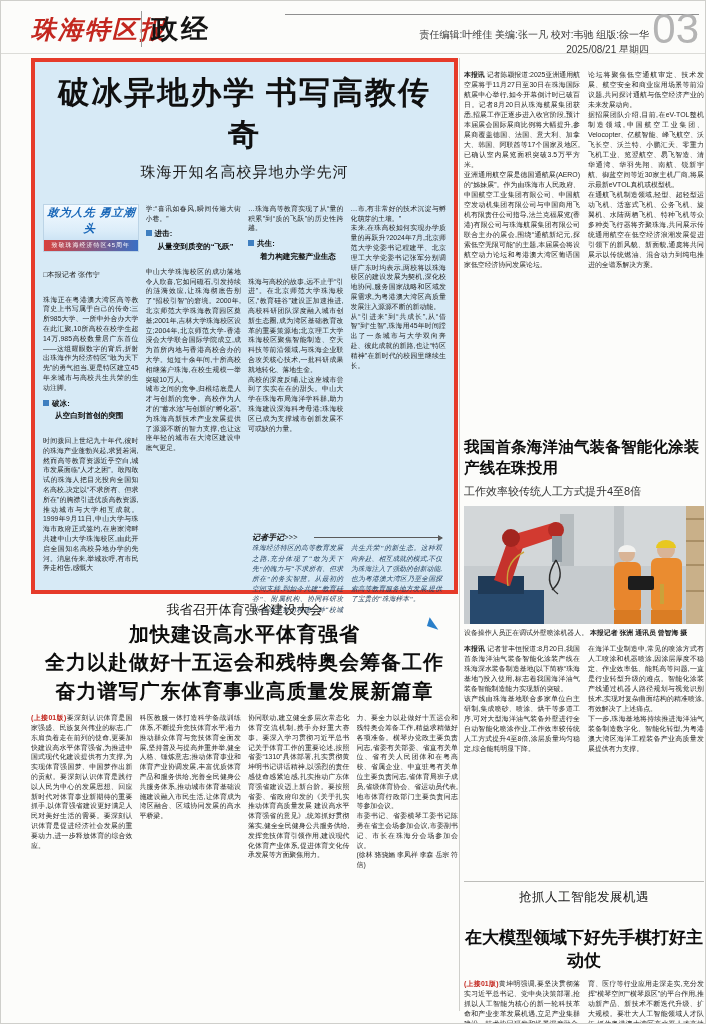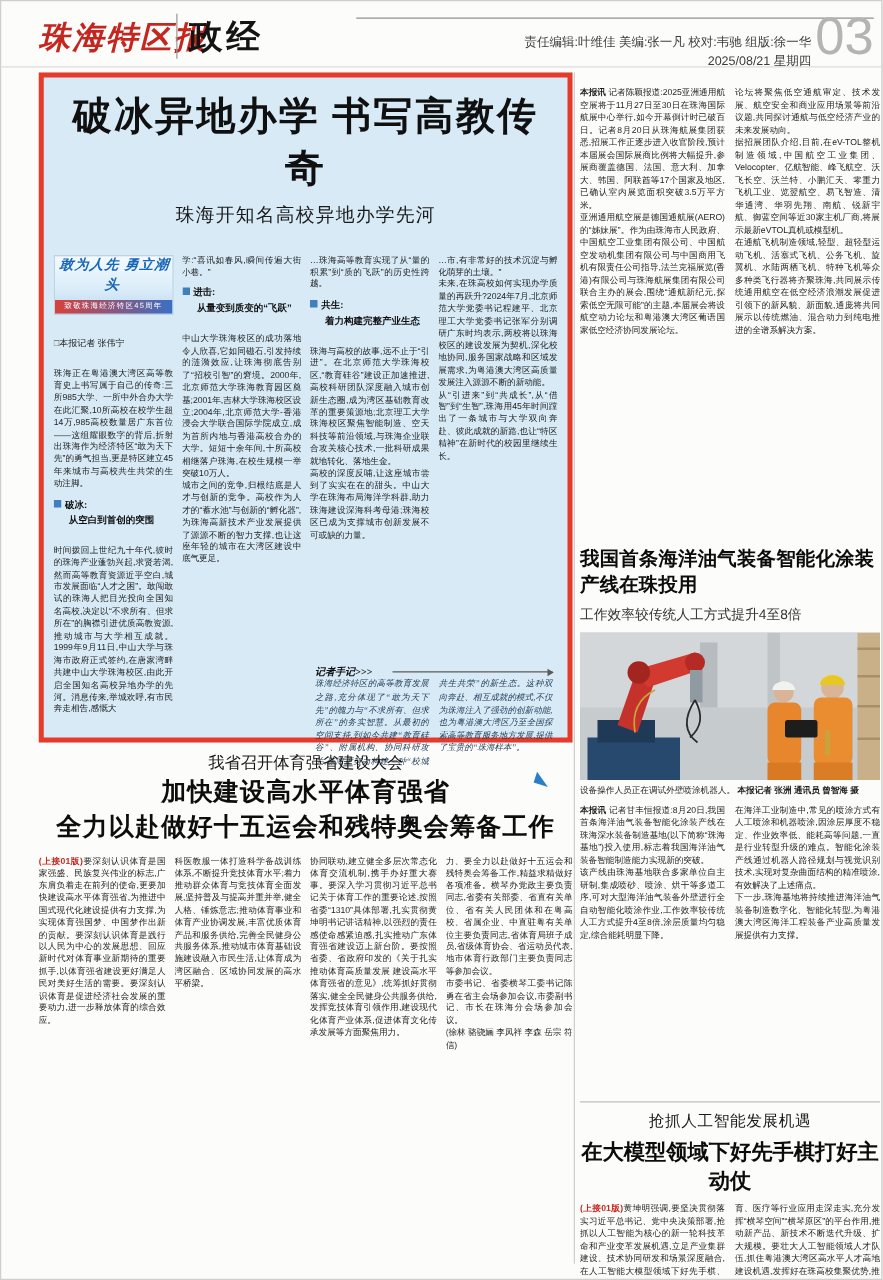--- a/index.html
+++ b/index.html
@@ -75,21 +75,21 @@
   #art-a .two-col{margin-top:9px;height:306px;}
   #art-b{top:436px;height:440px;}
   #art-b .rhead{font-size:15.5px;letter-spacing:.2px;}
   #art-b .bsub{font-size:11px;color:#333;margin-top:5px;}
   .photo{margin-top:7px;width:240px;height:118px;background:#c9cdd0;overflow:hidden;}
   .caption{font-size:6.9px;color:#1e1e1e;margin-top:4px;line-height:1.4;}
   #art-b .two-col{margin-top:6px;height:248px;}
   .hdiv{position:absolute;left:463px;top:880px;width:240px;height:1px;background:#bdbdb9;}
   #art-c{top:888px;height:126px;}
   #art-c .kicker{text-align:center;font-size:12.5px;}
-  #art-c .rhead{font-size:17px;text-align:center;margin-top:4px;}
+  #art-c .rhead{font-size:17px;text-align:center;margin-top:20px;}
   #art-c .two-col{margin-top:7px;height:76px;}
 </style>
 </head>
 <body>
 
 <div class="page">
 
   <div class="masthead">珠海特区报</div>
   <div class="head-sep"></div>
   <div class="section-name">政经</div>
@@ -156,20 +156,21 @@
           <div class="note-arrow"></div>
         </div>
       </div>
     </div>
   </div>
 
   <div class="sports">
     <div class="sports-kicker">我省召开体育强省建设大会</div>
     <div class="sports-h">加快建设高水平体育强省</div>
     <div class="sports-h">全力以赴做好十五运会和残特奥会筹备工作</div>
+    <div class="sports-h">奋力谱写广东体育事业高质量发展新篇章</div>
     <div class="sports-body">
       <div class="ncol"><span class="red bold">(上接01版)</span><span>要深刻认识体育是国家强盛、民族复兴伟业的标志,广东肩负着走在前列的使命,更要加快建设高水平体育强省,为推进中国式现代化建设提供有力支撑,为实现体育强国梦、中国梦作出新的贡献。要深刻认识体育是践行以人民为中心的发展思想、回应新时代对体育事业新期待的重要抓手,以体育强省建设更好满足人民对美好生活的需要。要深刻认识体育是促进经济社会发展的重要动力,进一步释放体育的综合效应。</span></div>
       <div class="ncol"><span>科医教服一体打造科学备战训练体系,不断提升竞技体育水平;着力推动群众体育与竞技体育全面发展,坚持普及与提高并重并举,健全人格、锤炼意志;推动体育事业和体育产业协调发展,丰富优质体育产品和服务供给,完善全民健身公共服务体系,推动城市体育基础设施建设融入市民生活,让体育成为湾区融合、区域协同发展的高水平桥梁。</span></div>
       <div class="ncol"><span>协同联动,建立健全多层次常态化体育交流机制,携手办好重大赛事。要深入学习贯彻习近平总书记关于体育工作的重要论述,按照省委“1310”具体部署,扎实贯彻黄坤明书记讲话精神,以强烈的责任感使命感紧迫感,扎实推动广东体育强省建设迈上新台阶。要按照省委、省政府印发的《关于扎实推动体育高质量发展 建设高水平体育强省的意见》,统筹抓好贯彻落实,健全全民健身公共服务供给,发挥竞技体育引领作用,建设现代化体育产业体系,促进体育文化传承发展等方面聚焦用力。</span></div>
       <div class="ncol"><span>力、要全力以赴做好十五运会和残特奥会筹备工作,精益求精做好各项准备。横琴办党政主要负责同志,省委有关部委、省直有关单位、省有关人民团体和在粤高校、省属企业、中直驻粤有关单位主要负责同志,省体育局班子成员,省级体育协会、省运动员代表,地市体育行政部门主要负责同志等参加会议。
 市委书记、省委横琴工委书记陈勇在省主会场参加会议,市委副书记、市长在珠海分会场参加会议。
 (徐林 骆骁婳 李凤祥 李森 岳宗 符信)</span></div>
     </div>
   </div>
 

